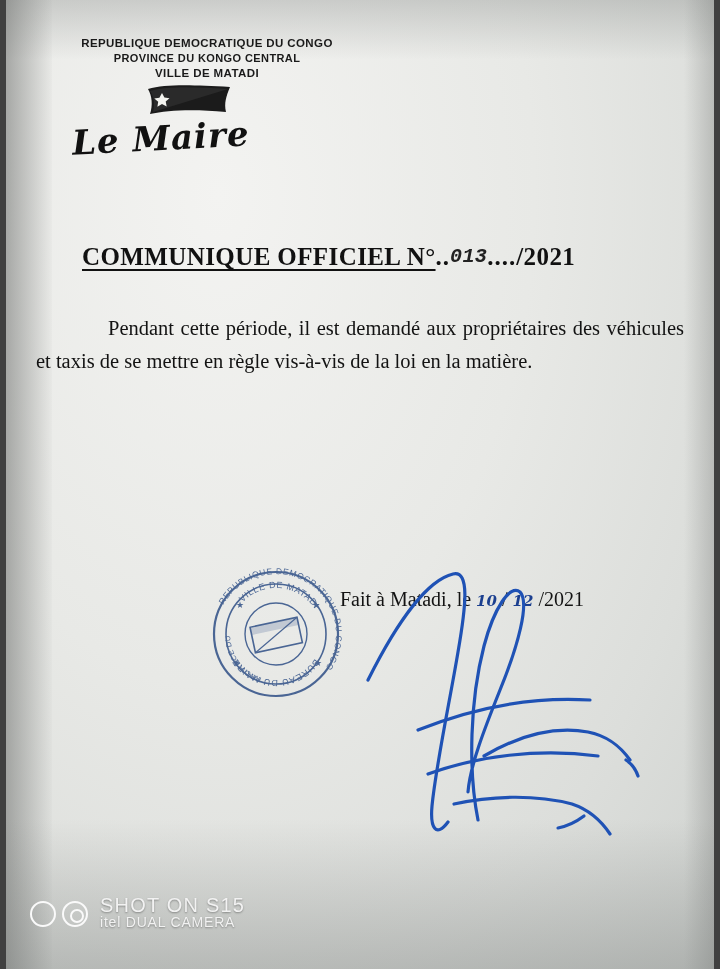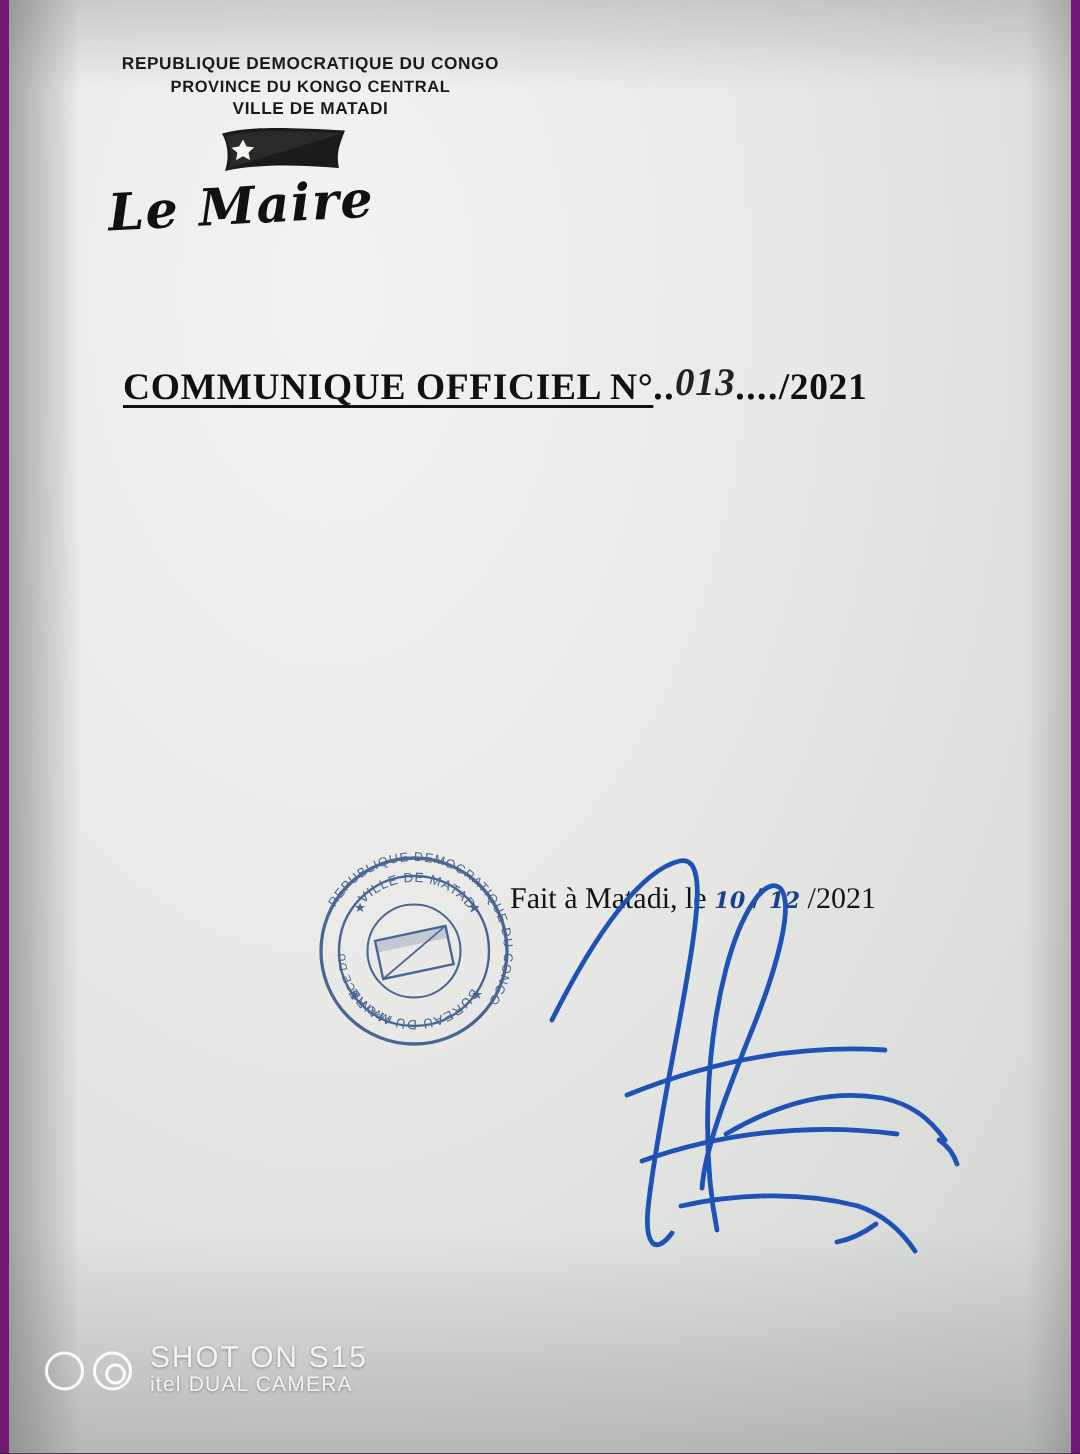--- a/index.html
+++ b/index.html
@@ -5,21 +5,21 @@
   html, body {
     margin: 0;
     padding: 0;
     background: #1d1d1d;
   }
   #page {
     position: relative;
     width: 720px;
     height: 969px;
     overflow: hidden;
-    background: #701a75;
+    background: #404040;
     font-family: "Liberation Serif", serif;
   }
 
   
   .paper {
     position: absolute;
     left: 6px;
     top: 0;
     width: 708px;
     height: 969px;
@@ -102,24 +102,24 @@
     letter-spacing: 0.4px;
     color: #111;
     white-space: nowrap;
   }
   .title .ttl-main {
     text-decoration: underline;
     text-underline-offset: 4px;
   }
   .title .dots { letter-spacing: 1px; }
   .title .num-hand {
-    font-family: Liberation Serif, serif;
+    font-family: Liberation Mono, monospace;
     font-style: italic;
     font-weight: 600;
-    font-size: 26px;
+    font-size: 20px;
     color: #222;
     position: relative;
     top: -3px;
   }
 
   
   .body-text {
     position: absolute;
     left: 30px;
     top: 312px;
@@ -225,20 +225,21 @@
       </svg>
     </div>
 
     <div class="mayor-script">Le Maire</div>
 
     <div class="title">
       <span class="ttl-main">COMMUNIQUE OFFICIEL N°</span><span class="dots">..</span><span class="num-hand">013</span><span class="dots">....</span><span>/2021</span>
     </div>
 
     <div class="body-text">
+      <p>Pendant cette période, il est demandé aux propriétaires des véhicules et taxis de se mettre en règle vis-à-vis de la loi en la matière.</p>
     </div>
 
     <div class="stamp">
       <svg viewBox="0 0 148 148" width="148" height="148">
         <defs>
           <path id="outerArc" d="M 14,74 a 60,60 0 1,1 120,0 a 60,60 0 1,1 -120,0"></path>
           <path id="innerArc" d="M 28,74 a 46,46 0 1,1 92,0 a 46,46 0 1,1 -92,0"></path>
           <path id="botArc" d="M 120,74 a 46,46 0 1,1 -92,0"></path>
         </defs>
         <circle cx="74" cy="74" r="62" fill="none" stroke="#2f4f86" stroke-width="2.2"></circle>

